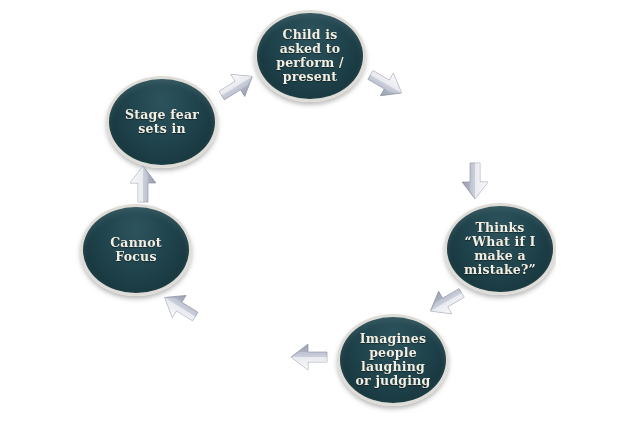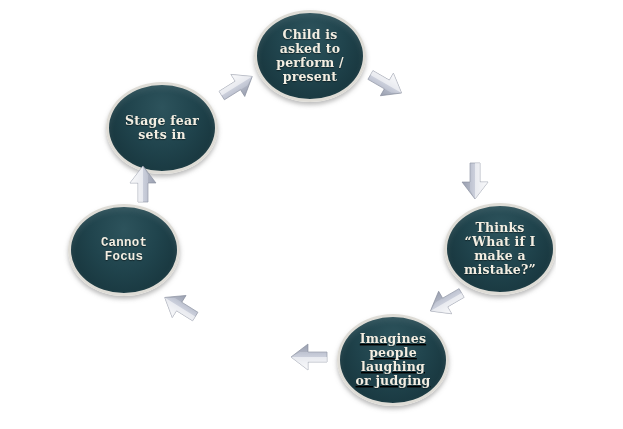--- a/index.html
+++ b/index.html
@@ -71,31 +71,31 @@
 asked to
 perform /
 present</span>
   </div>
   <div class="node" style="left:444px; top:203px;text-align:center;">
     <span class="node-label">Thinks
 “What if I
 make a
 mistake?”</span>
   </div>
-  <div class="node" style="left:337px; top:314px;text-decoration:underline;">
+  <div class="node" style="left:337px; top:314px;">
     <span class="node-label">Imagines
 people
 laughing
 or judging</span>
   </div>
-  <div class="node" style="left:68px;  top:204px;font-family:Liberation Mono, monospace;">
+  <div class="node" style="left:80px;  top:204px;">
     <span class="node-label">Cannot
 Focus</span>
   </div>
-  <div class="node" style="left:106px; top:82px;text-align:center;">
+  <div class="node" style="left:106px; top:76px;text-align:center;">
     <span class="node-label">Stage fear
 sets in</span>
   </div>
 
   <div class="arrow" style="left:216px; top:69px;  transform:rotate(-32deg);">
     <svg>
         <use href="#block-arrow"></use>
       </svg>
   </div>
   <div class="arrow" style="left:365px; top:67px;  transform:rotate(30deg);">

